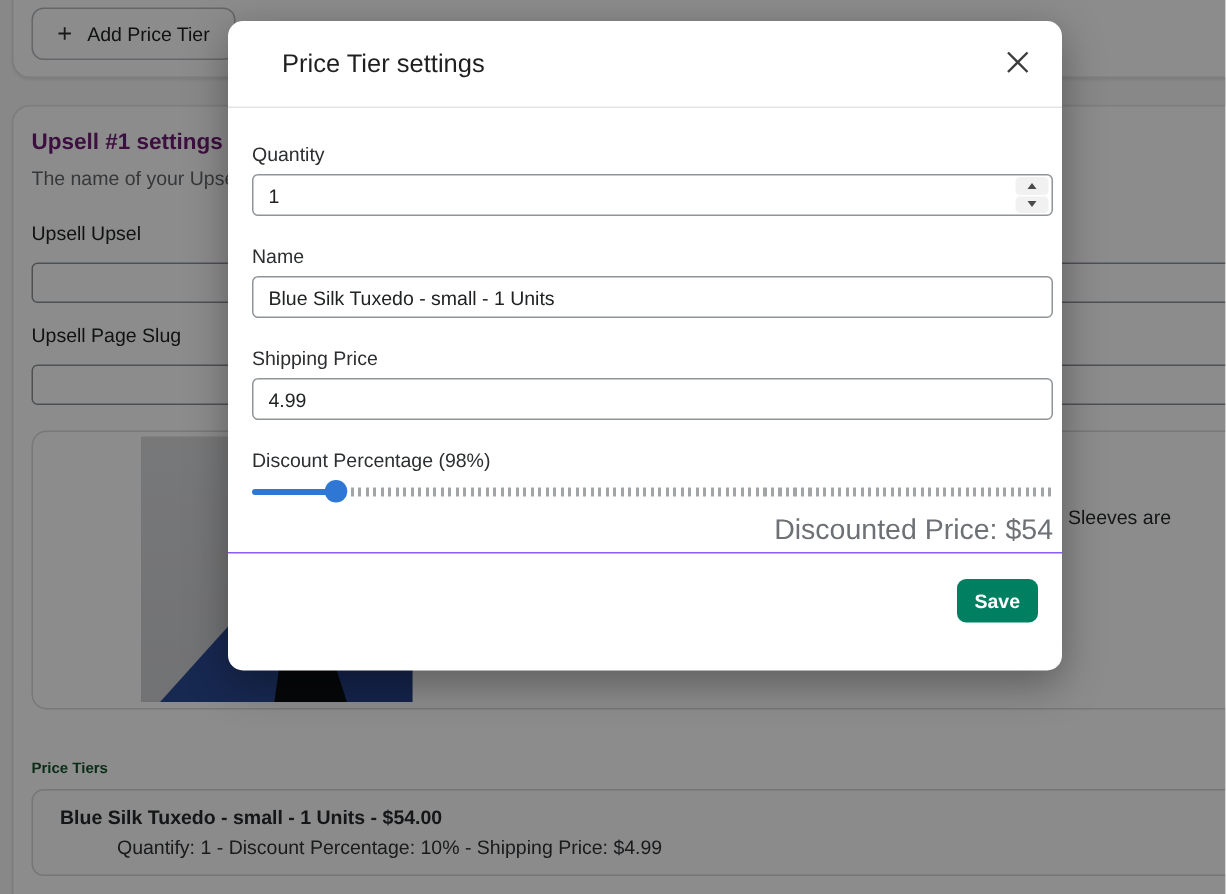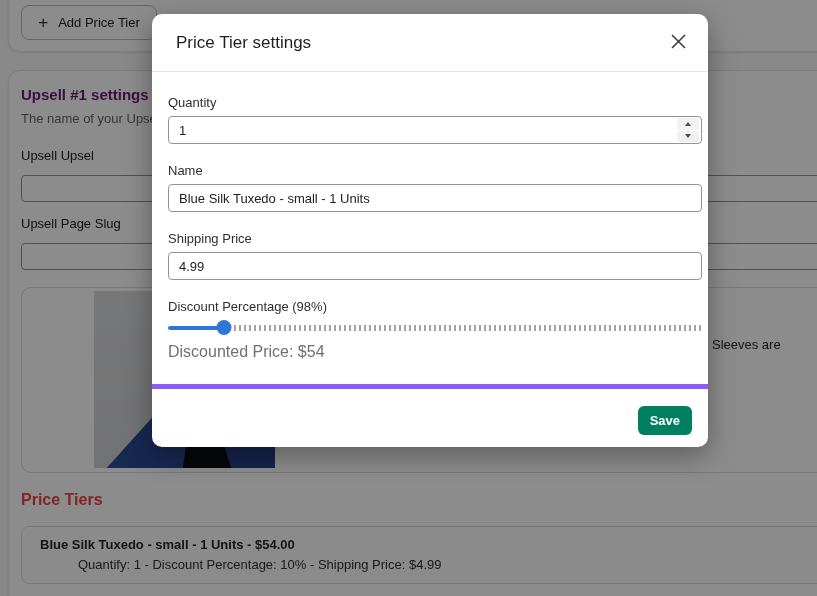--- a/index.html
+++ b/index.html
@@ -35,35 +35,35 @@
   .product-image { position:absolute; left:72px; top:3px; width:181px; height:177px;
           background:linear-gradient(180deg,#dadbdd 0%,#cfd0d3 100%); overflow:hidden; }
   .px-sleeve-left { position:absolute; left:18px; top:108px; width:88px; height:160px;
           background:#2b4a94; border-radius:18px; transform:rotate(42deg); }
   .px-body-black { position:absolute; left:92px; top:122px; width:58px; height:70px;
           background:#0c0e12; transform:rotate(8deg); }
   .px-jacket-right { position:absolute; left:128px; top:96px; width:62px; height:95px;
           background:#27428a; border-radius:14px; transform:rotate(-18deg); }
   .product-desc { position:absolute; left:690px; top:49px; font-size:13px; color:#26282b; white-space:nowrap; }
 
-  .tiers-heading { position:absolute; left:12px; top:420px; font-size:16px; font-weight:bold; color:#ef4444; }
+  .tiers-heading { position:absolute; left:12px; top:436px; font-size:10px; font-weight:bold; color:#14532d; }
   .tier-card { position:absolute; left:12px; top:455px; width:856px; height:58px; background:#fdfdfd;
           border:1px solid #d4d7da; border-radius:8px; cursor:pointer; }
   .tier-title { position:absolute; left:18px; top:10px; font-size:13px; font-weight:bold; color:#26282b; }
   .tier-details { position:absolute; left:18px; top:30px; font-size:13px; color:#303235;margin-left:38px; }
 
   
   .overlay { position:absolute; inset:0; background:rgba(0,0,0,0.45); }
 
   
   .modal { position:absolute; left:152px; top:14px; width:556px; height:433px; background:#fff;
           border-radius:10px; box-shadow:0 8px 28px rgba(0,0,0,0.35); }
   .modal-header { position:absolute; left:0; top:0; right:0; height:58px;
           border-bottom:1px solid #e4e4e4; display:flex; align-items:center;
-          padding:0 18px 0 24px; }
+          padding:0 18px 0 36px; }
   .modal-title { font-size:17px; color:#1f1f1f; }
   .modal-close { margin-left:auto; width:24px; height:24px; display:flex; align-items:center;
           justify-content:center; cursor:pointer; background:none; border:none; }
   .modal-body { position:absolute; left:0; right:0; top:59px; padding:22px 6px 0 16px; }
   .field-label { font-size:13px; color:#2c2e30; margin-bottom:6px; }
   .field-group { margin-bottom:19px; }
   .modal-input { width:100%; height:28px; border:1px solid #8f9499; border-radius:4px;
           font-size:13px; padding:0 10px; color:#202223; background:#fff;
           font-family:"Liberation Sans", sans-serif; }
   .qty-wrap { position:relative; }
@@ -76,24 +76,24 @@
   .tri-down { width:0; height:0; border-left:3.5px solid transparent; border-right:3.5px solid transparent;
           border-top:4px solid #4a4a4a; }
 
   .slider { position:relative; height:15px; margin-top:5px; cursor:pointer; }
   .slider-fill { position:absolute; left:0; top:6px; width:56px; height:4px;
           background:#2e77d4; border-radius:2px; }
   .slider-dots { position:absolute; left:61px; right:1px; top:5px; height:6px;
           background:repeating-linear-gradient(90deg,#a2a5a8 0 2px,transparent 2px 5px); }
   .slider-thumb { position:absolute; left:56px; top:0; width:15px; height:15px;
           transform:translateX(-50%); border-radius:50%; background:#2e77d4; cursor:grab; }
-  .discounted-price { margin-top:8px; font-size:16px; color:#6d7175; }
+  .discounted-price { margin-top:8px; font-size:19px; color:#6d7175;text-align:right; }
 
-  .modal-footer { position:absolute; left:0; right:0; bottom:0; height:63px;
-          border-top:5px solid #8b5cf6; }
+  .modal-footer { position:absolute; left:0; right:0; bottom:0; height:79px;
+          border-top:1px solid #8b5cf6; }
   .btn-save { position:absolute; right:16px; top:17px; min-width:53px; height:29px;
           background:#008060; color:#fff; border:none; border-radius:6px; font-size:13px;
           font-weight:bold; font-family:"Liberation Sans", sans-serif; cursor:pointer; padding:0 12px; }
 </style>
 </head>
 <body>
 
 <div class="viewport">
 
   <div class="bg-page">

